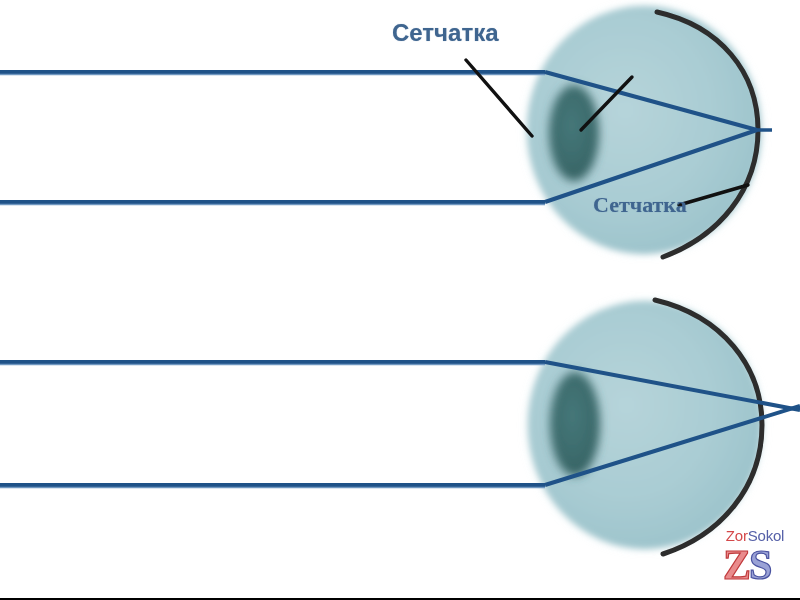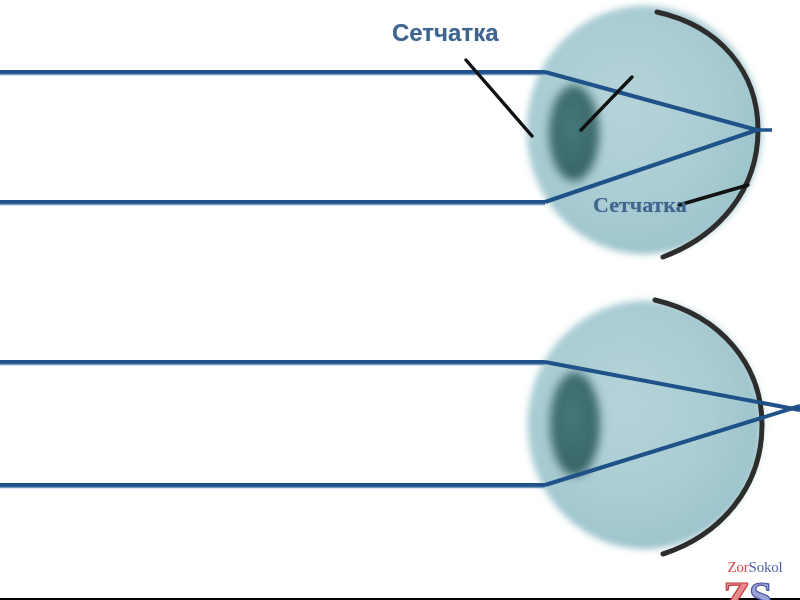--- a/index.html
+++ b/index.html
@@ -74,26 +74,25 @@
   }
   #watermark {
     position: absolute;
     left: 716px;
     top: 528px;
     width: 78px;
     height: 62px;
     text-align: center;
   }
   #watermark-text {
-    font-family: Liberation Serif, serif;
+    font-family: Liberation Sans, sans-serif;
     font-size: 15px;
     font-weight: normal;
     line-height: 15px;
     letter-spacing: -0.2px;
-    margin-top: 32px;
   }
   .wm-red { color: #d4484a; }
   .wm-blue { color: #5560a8; }
   #watermark-mark {
     margin-top: -1px;
   }
 </style>
 </head>
 <body>
 

